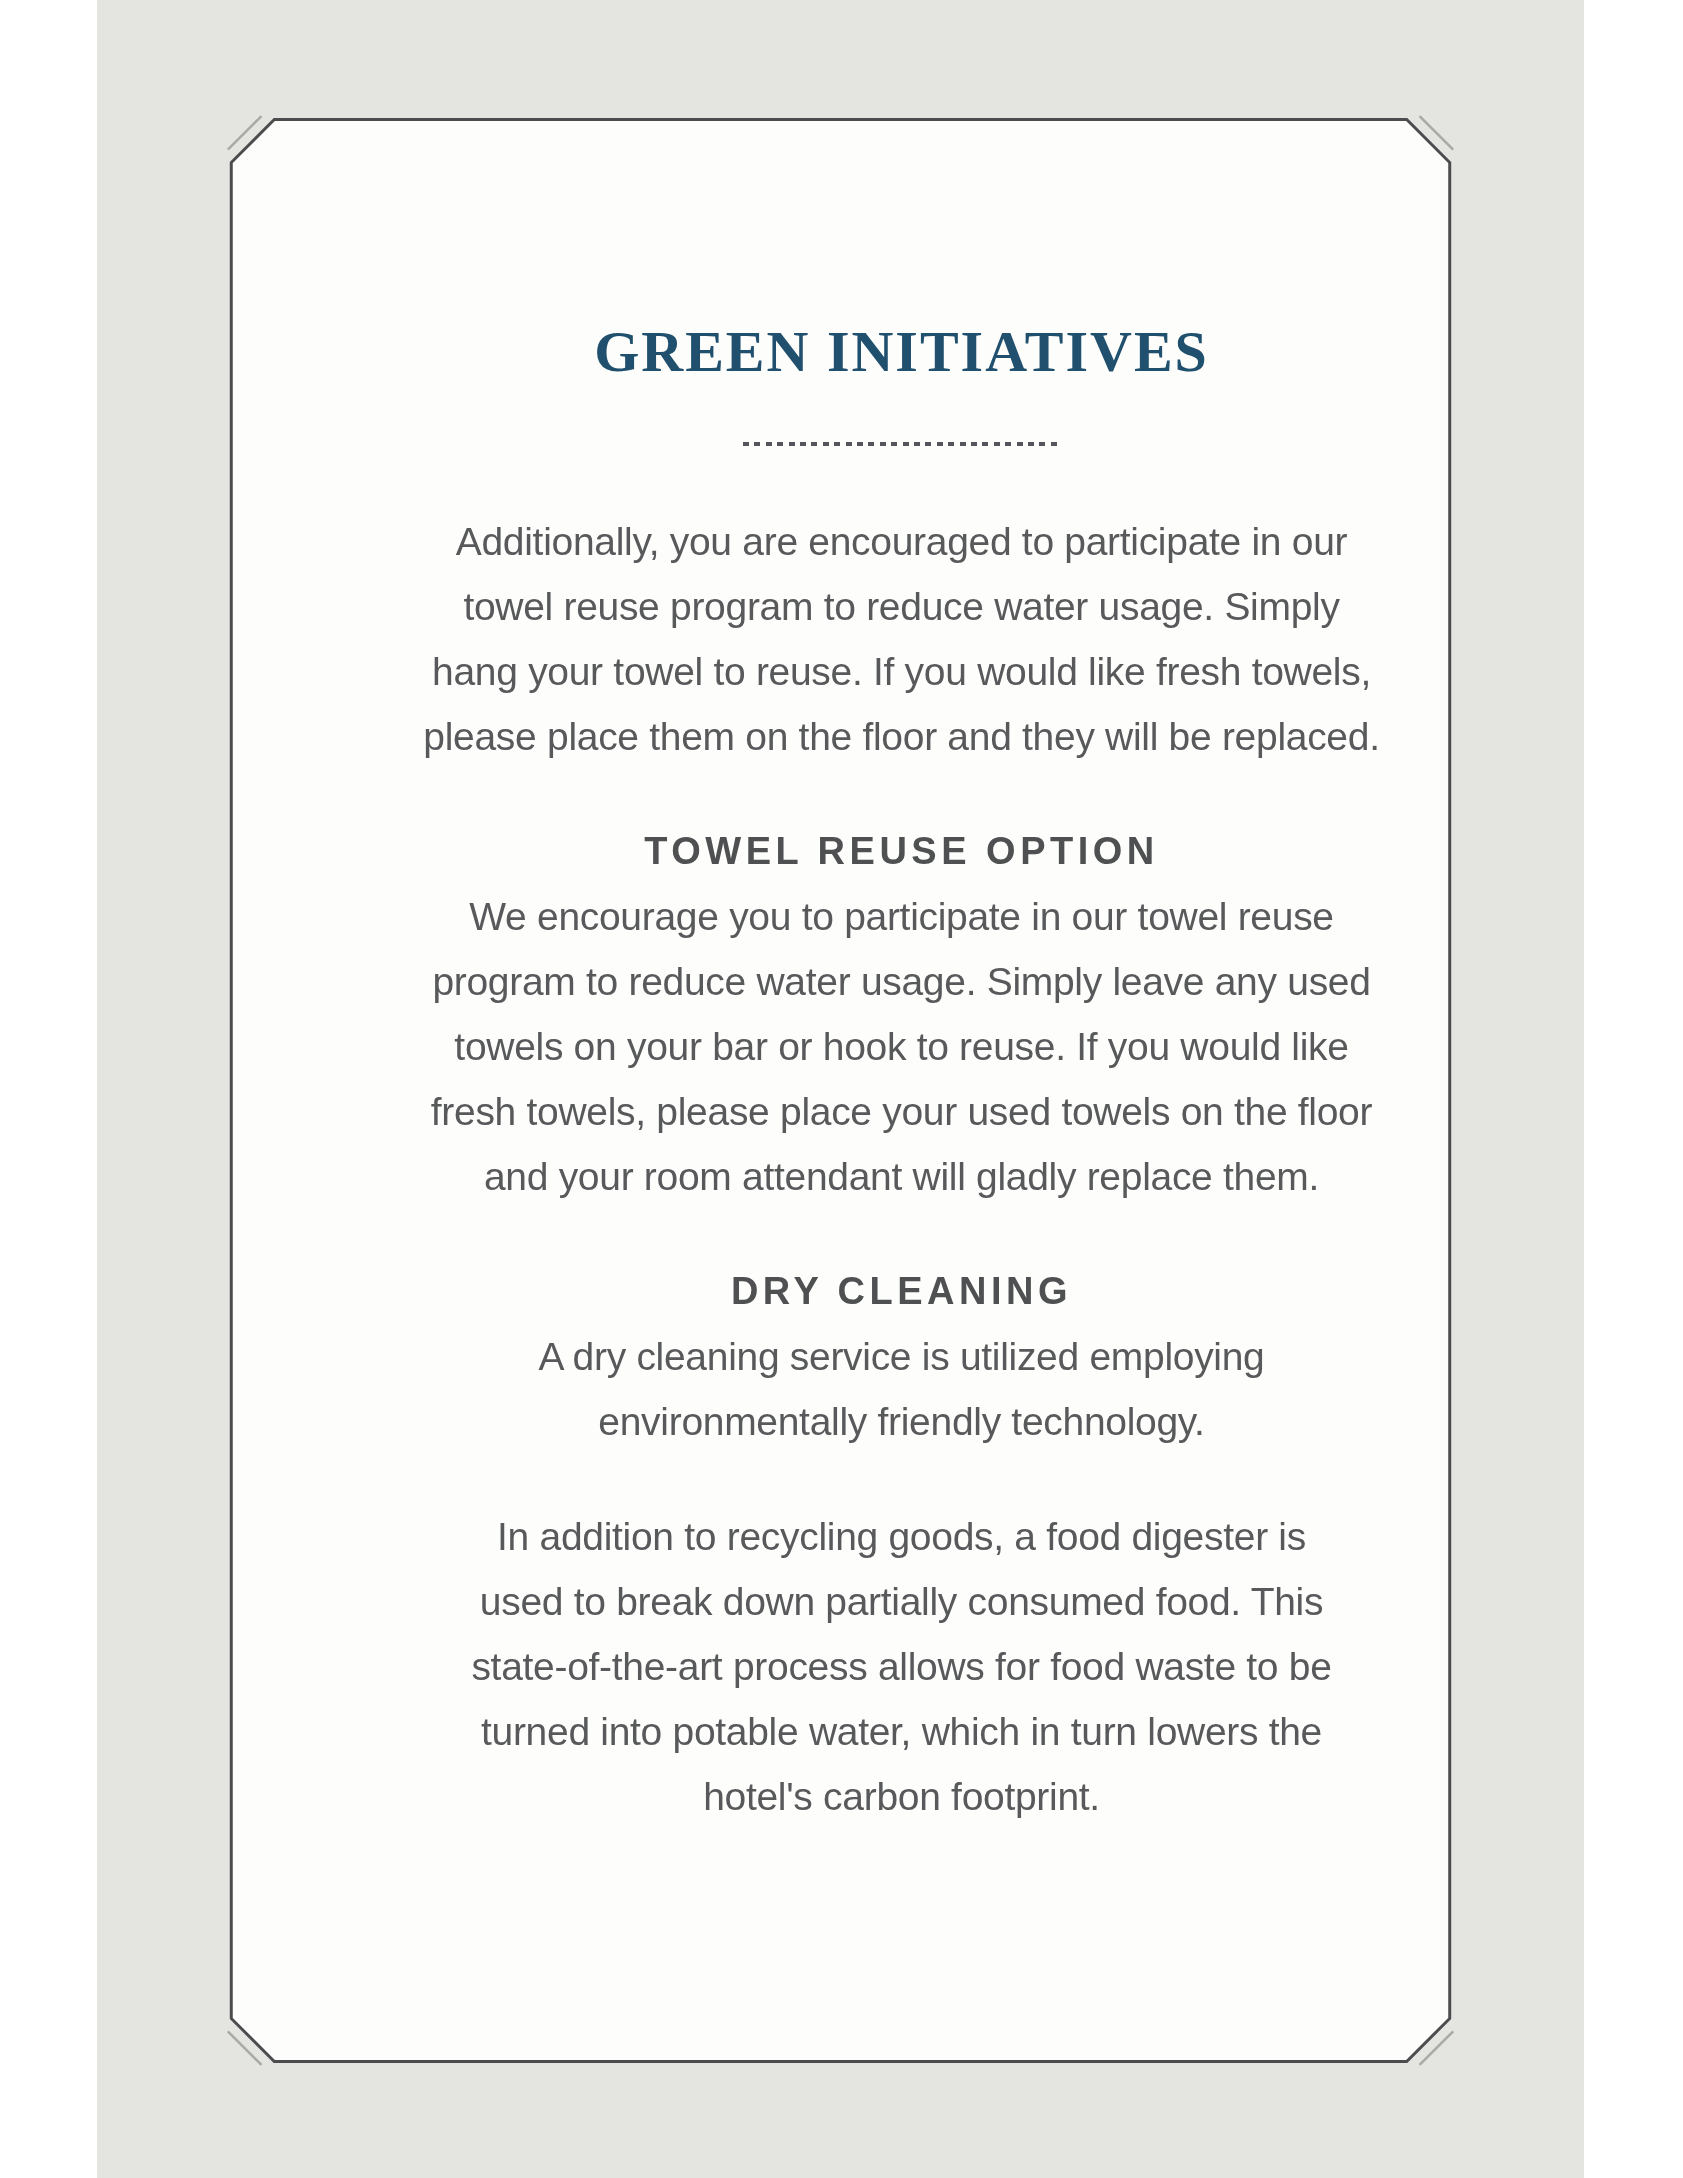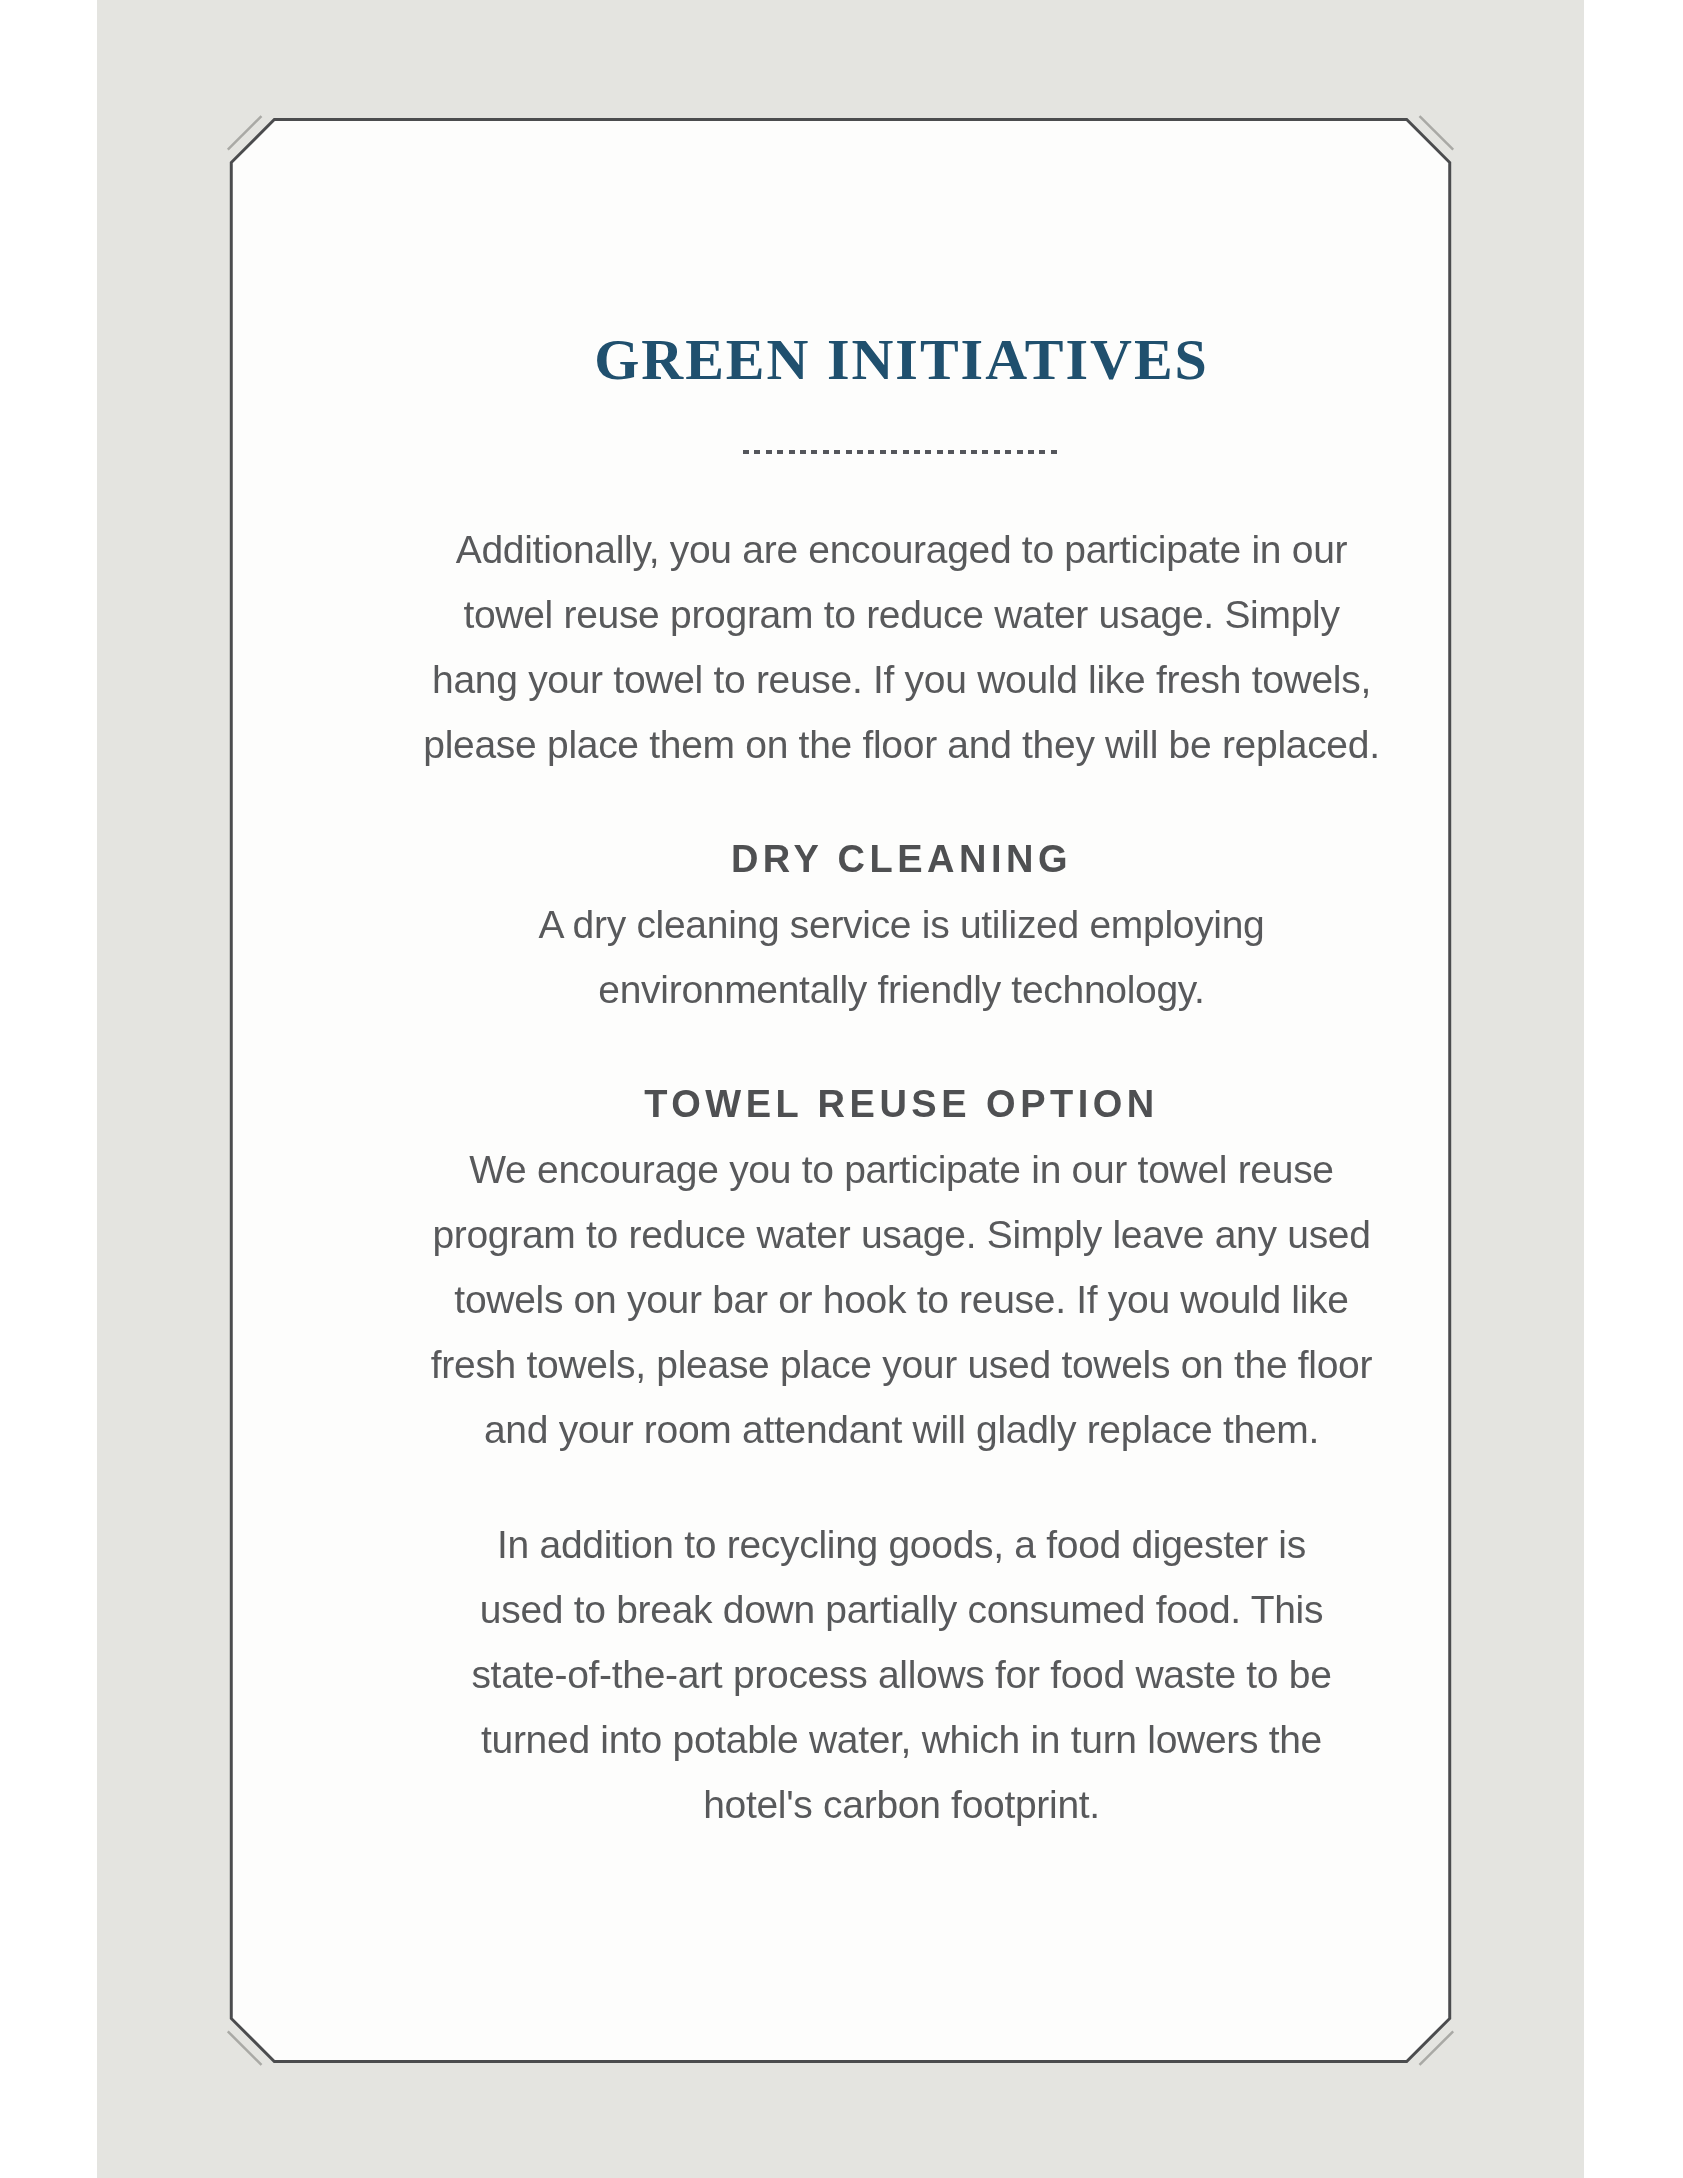--- a/index.html
+++ b/index.html
@@ -31,21 +31,21 @@
   }
 
   .card-content {
     position: absolute;
     left: 230px;
     top: 118px;
     width: 1343px;
     height: 1945px;
     text-align: center;
     box-sizing: border-box;
-    padding: 8px 40px;
+    padding: 0 40px;
   }
 
   .card-title {
     margin-top: 198px;
     font-family: "Liberation Serif", serif;
     font-weight: bold;
     font-size: 58px;
     line-height: 71px;
     letter-spacing: 2px;
     color: #20506e;
@@ -111,32 +111,32 @@
     <div class="card-title">GREEN INITIATIVES</div>
 
     <div class="divider"></div>
 
     <div class="intro">Additionally, you are encouraged to participate in our
 towel reuse program to reduce water usage. Simply
 hang your towel to reuse. If you would like fresh towels,
 please place them on the floor and they will be replaced.</div>
 
     <div class="section">
-      <div class="section-heading">DRY CLEANING</div>
-      <div class="section-body">A dry cleaning service is utilized employing
-environmentally friendly technology.</div>
-    </div>
-
-    <div class="section">
       <div class="section-heading">TOWEL REUSE OPTION</div>
       <div class="section-body">We encourage you to participate in our towel reuse
 program to reduce water usage. Simply leave any used
 towels on your bar or hook to reuse. If you would like
 fresh towels, please place your used towels on the floor
 and your room attendant will gladly replace them.</div>
+    </div>
+
+    <div class="section">
+      <div class="section-heading">DRY CLEANING</div>
+      <div class="section-body">A dry cleaning service is utilized employing
+environmentally friendly technology.</div>
     </div>
 
     <div class="section">
       <div class="section-body">In addition to recycling goods, a food digester is
 used to break down partially consumed food. This
 state-of-the-art process allows for food waste to be
 turned into potable water, which in turn lowers the
 hotel's carbon footprint.</div>
     </div>
 

